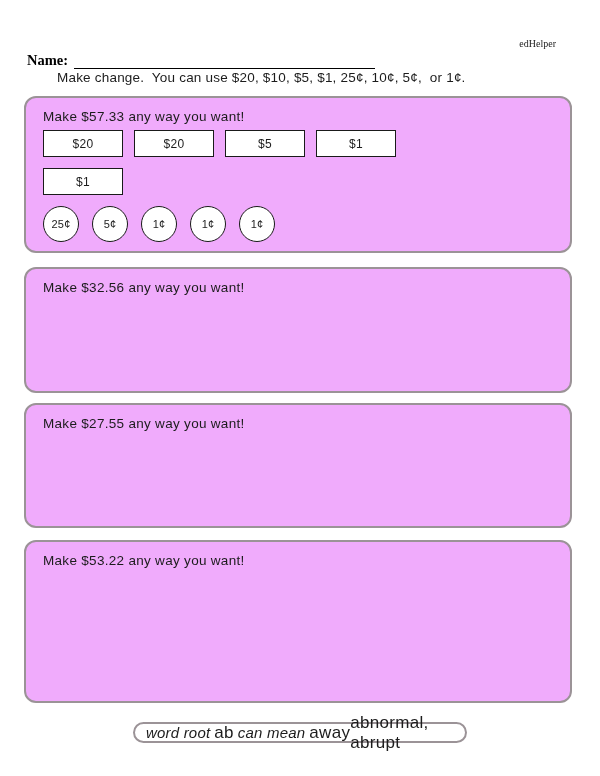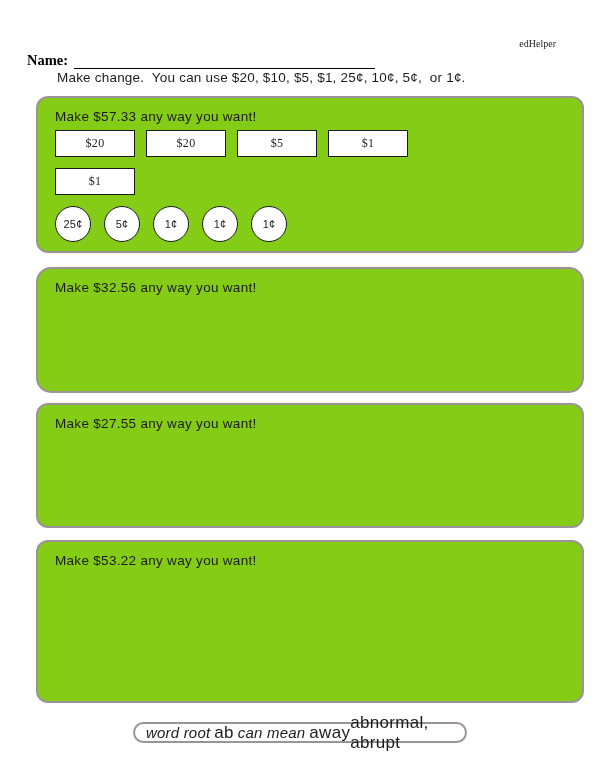--- a/index.html
+++ b/index.html
@@ -44,29 +44,29 @@
     position: absolute;
     left: 27px;
     top: 70px;
     font-size: 13.5px;
     letter-spacing: 0.2px;
     white-space: pre-wrap;
     margin-left: 30px;
   }
   .problem-box {
     position: absolute;
-    left: 36px;
+    left: 24px;
     width: 548px;
     border: 2px solid #9b9397;
     border-radius: 12px;
-    background: #84cc16;
+    background: #f0abfc;
     box-sizing: border-box;
   }
   #box-1 { top: 96px;  height: 157px; }
-  #box-2 { top: 267px; height: 126px; border-radius: 15px; }
+  #box-2 { top: 267px; height: 126px; }
   #box-3 { top: 403px; height: 125px; }
   #box-4 { top: 540px; height: 163px; }
   .prompt {
     position: absolute;
     left: 17px;
     top: 11px;
     font-size: 13.5px;
     letter-spacing: 0.3px;
   }
   .bill-row-1 {
@@ -86,21 +86,20 @@
     width: 80px;
     height: 27px;
     border: 1.5px solid #1a1a1a;
     box-sizing: border-box;
     display: flex;
     align-items: center;
     justify-content: center;
     font-size: 12px;
     letter-spacing: 0.3px;
     background: #fff;
-    font-family: Liberation Serif, serif;
   }
   .coin-row {
     position: absolute;
     left: 17px;
     top: 108px;
     display: flex;
     gap: 13px;
   }
   .coin {
     width: 36px;

